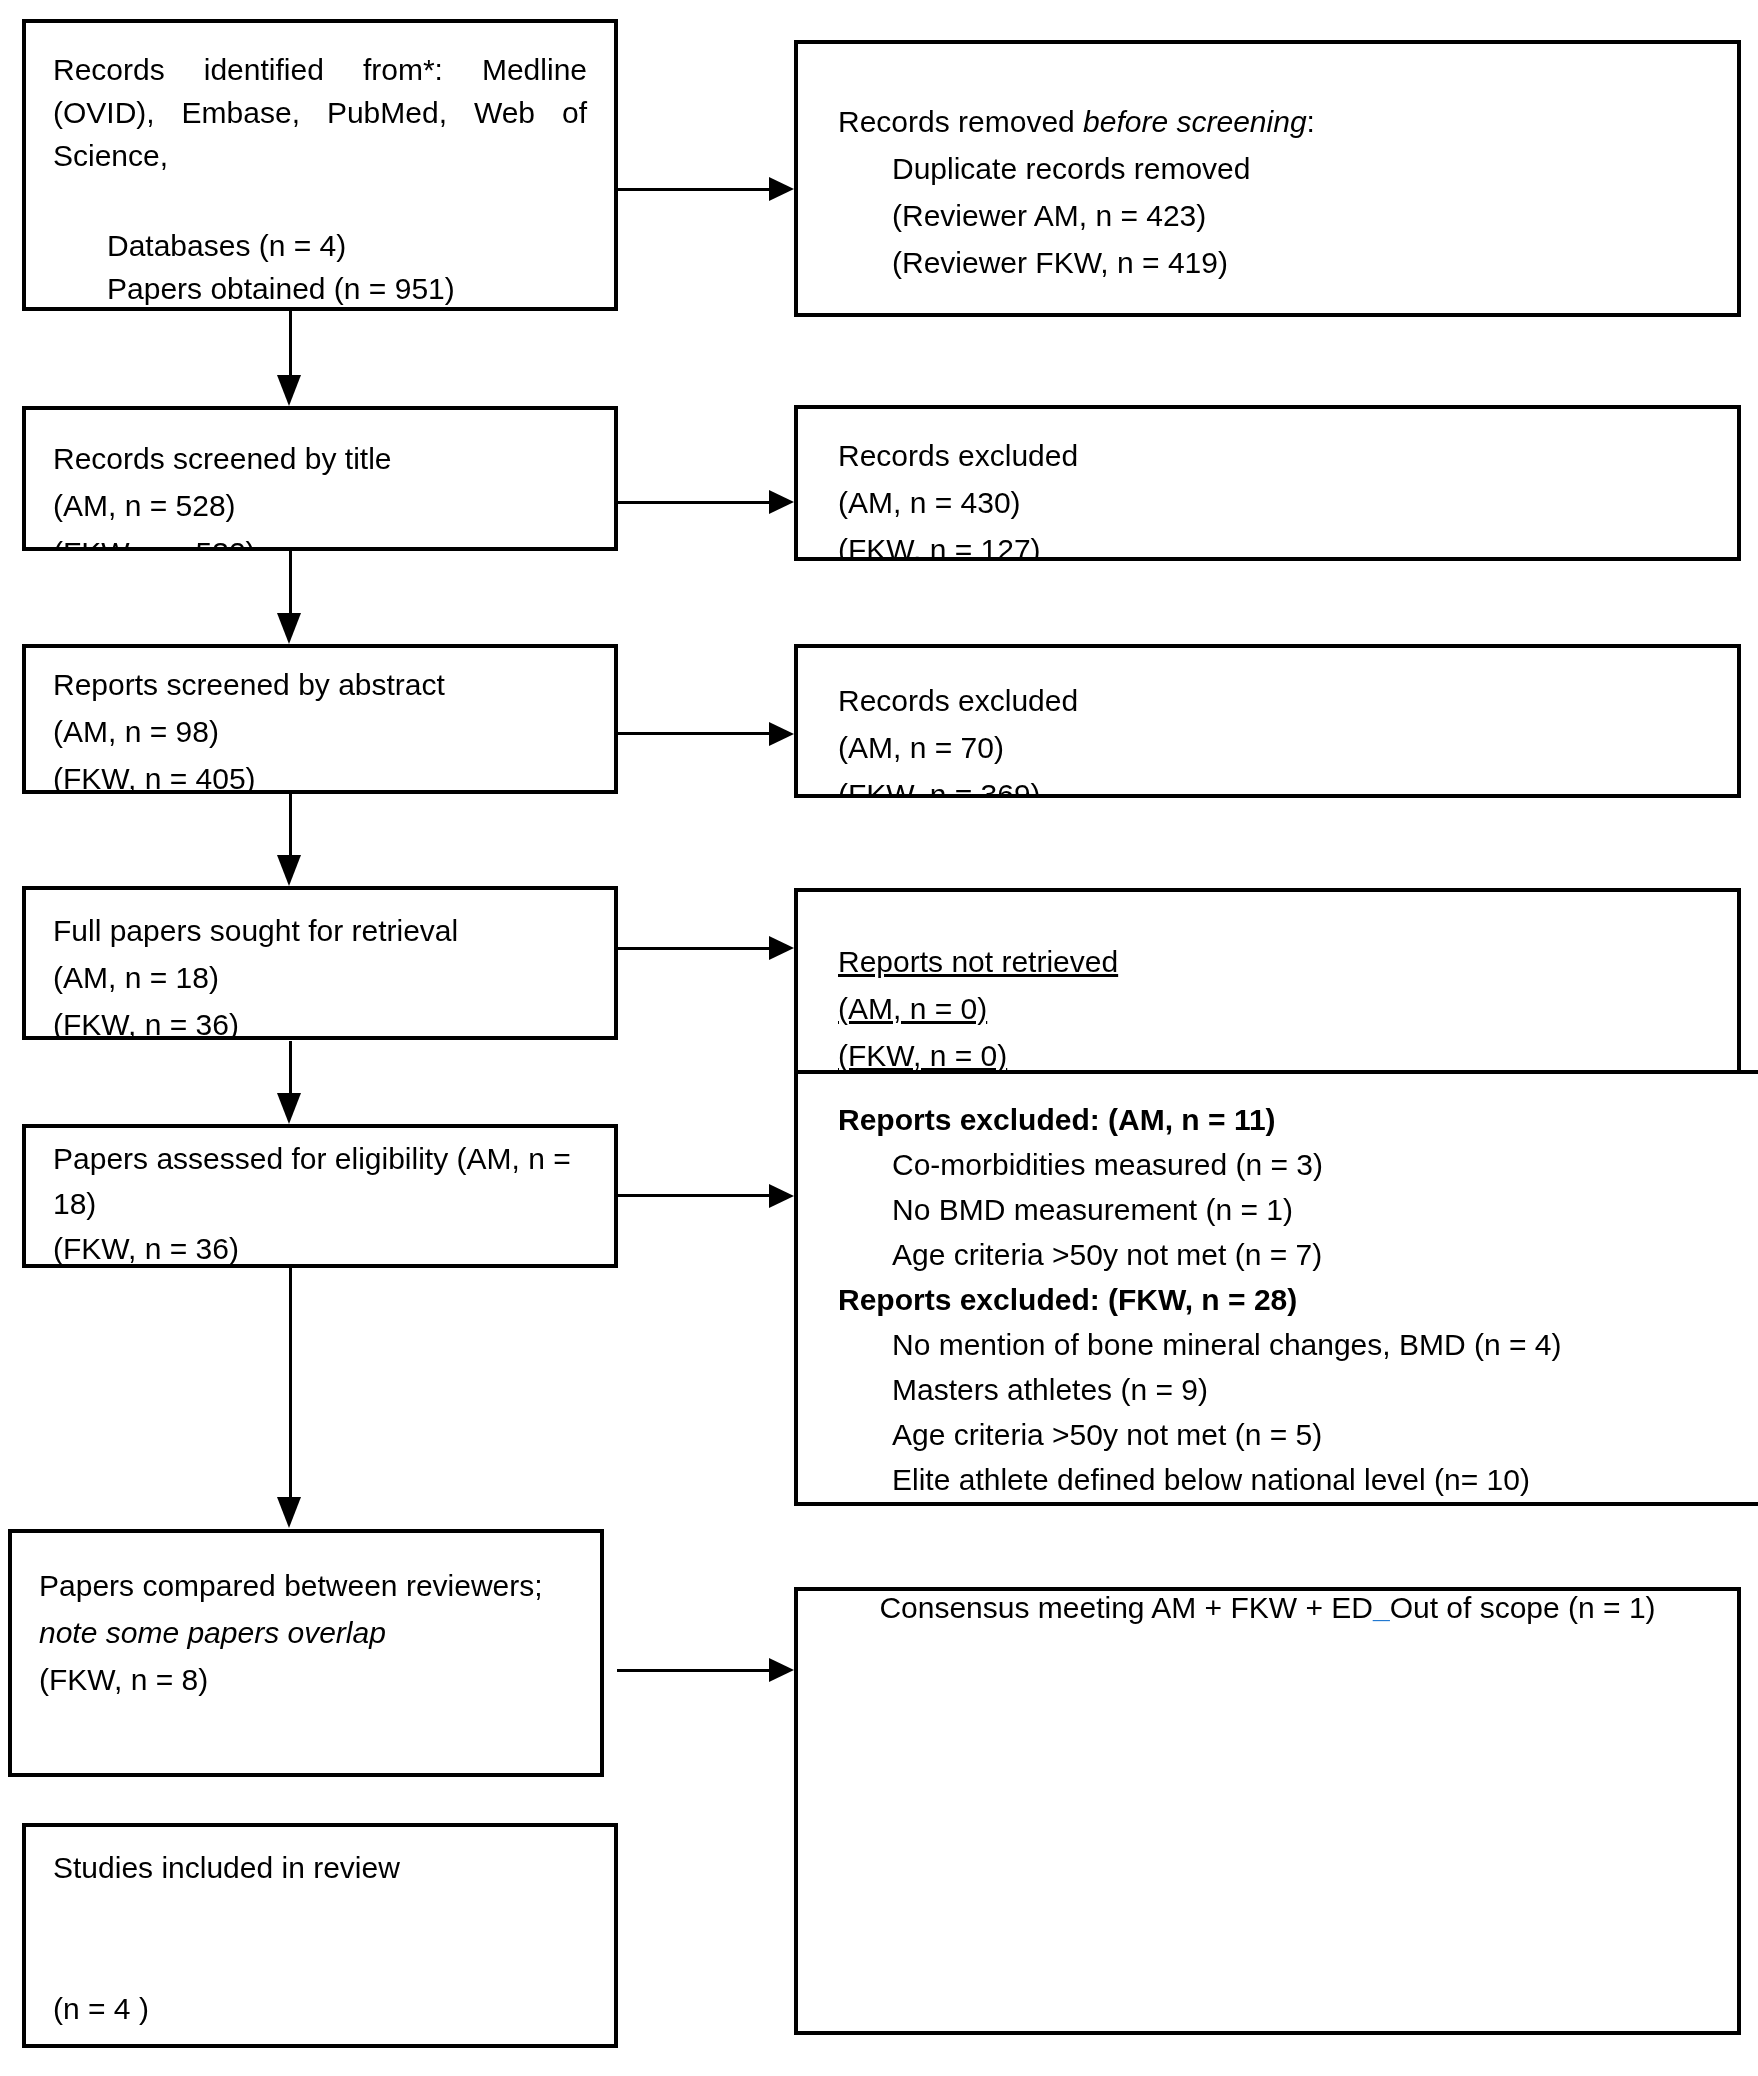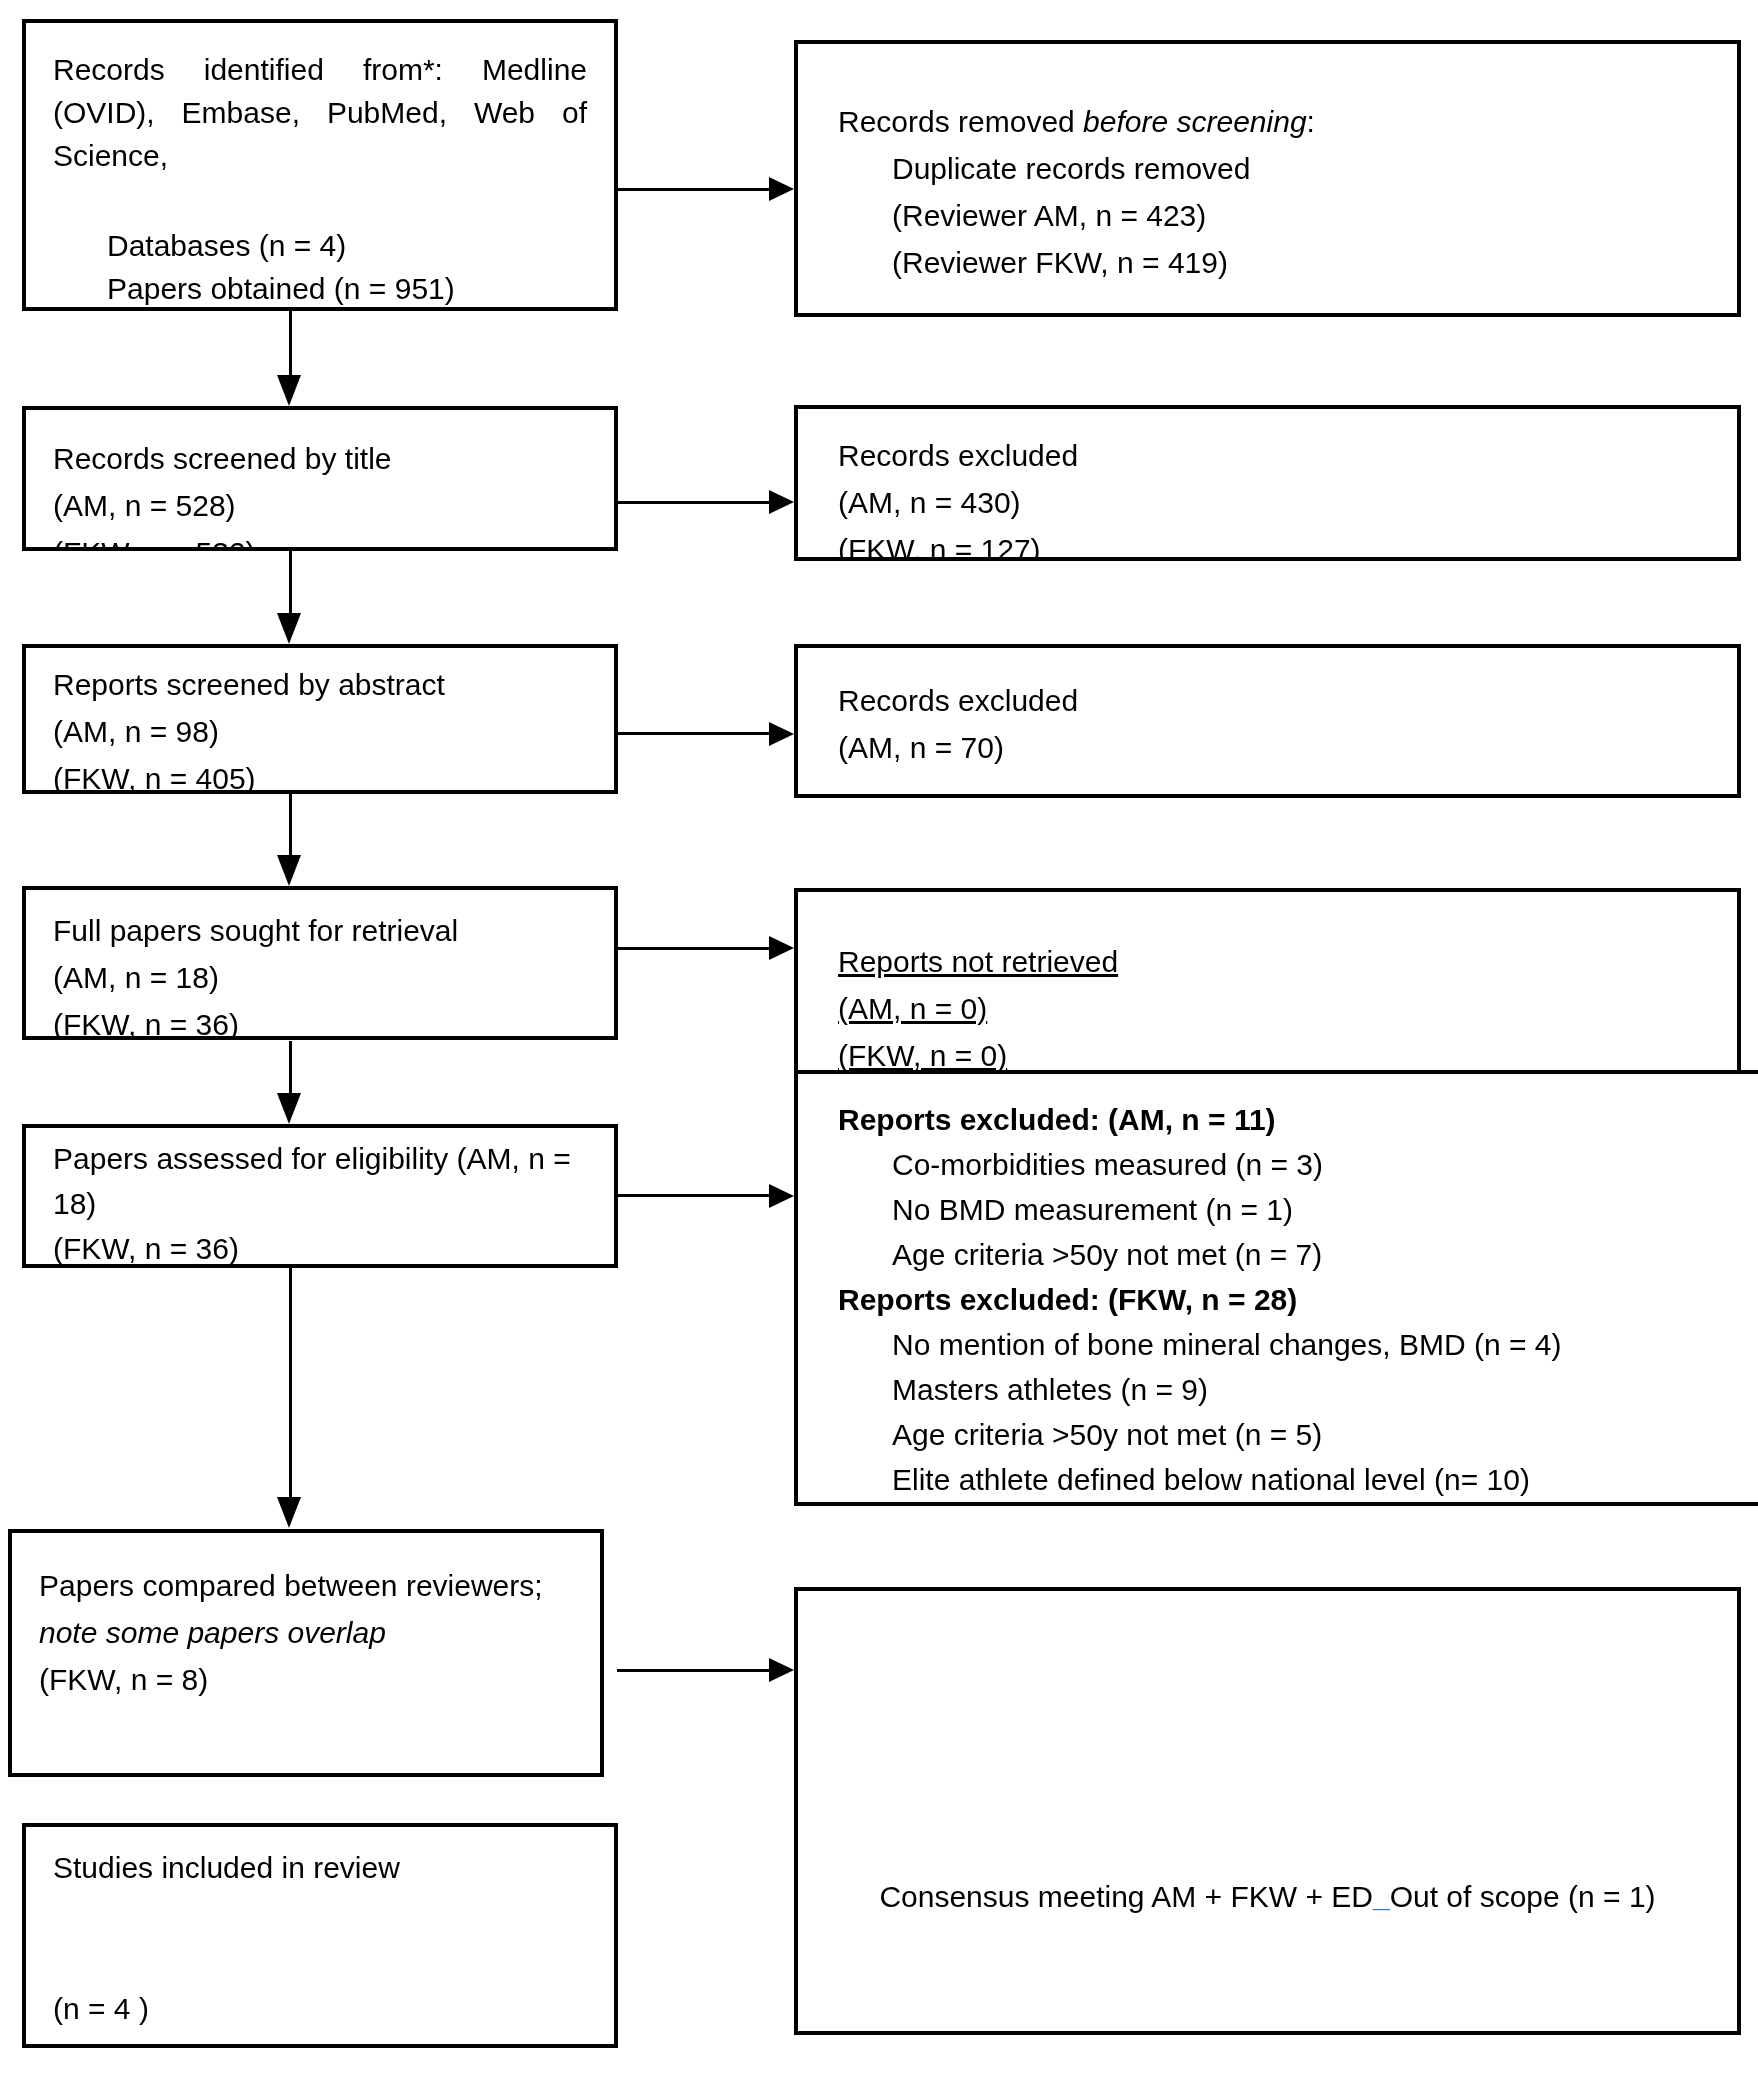--- a/index.html
+++ b/index.html
@@ -52,21 +52,21 @@
   #b2 .pad { padding: 54px 40px 0; }
   #b4  { left: 794px; top: 405px;  width: 947px; height: 156px; }
   #b4 .pad { padding: 23px 40px 0; }
   #b6  { left: 794px; top: 644px; width: 947px; height: 154px; }
   #b6 .pad { padding: 29px 40px 0; }
   #b8  { left: 794px; top: 888px; width: 947px; height: 196px; }
   #b8 .pad { padding: 46px 40px 0; text-decoration: underline; }
   #b10 { left: 794px; top: 1070px; width: 1051px; height: 436px; }
   #b10 .pad { padding: 23px 40px 0; line-height: 45px; }
   #b12 { left: 794px; top: 1587px; width: 947px; height: 448px;
-         display: flex; align-items: flex-end; justify-content: center;
+         display: flex; align-items: flex-start; justify-content: center;
          padding-bottom: 117px; }
 
   .underscore {
     color: #1B75D0;
     font-weight: bold;
   }
 
   
   .vshaft { position: absolute; width: 2.9px;  background: #000000; }
   .hshaft { position: absolute; height: 3.3px; background: #000000; }
@@ -178,20 +178,21 @@
     <div class="line">Records excluded</div>
     <div class="line">(AM, n = 430)</div>
     <div class="line">(FKW, n = 127)</div>
   </div>
 </div>
 
 <div class="box" id="b6">
   <div class="pad">
     <div class="line">Records excluded</div>
     <div class="line">(AM, n = 70)</div>
+    <div class="line">(FKW, n = 369)</div>
   </div>
 </div>
 
 <div class="box" id="b8">
   <div class="pad">
     <div class="line">Reports not retrieved</div>
     <div class="line">(AM, n = 0)</div>
     <div class="line">(FKW, n = 0)</div>
   </div>
 </div>

